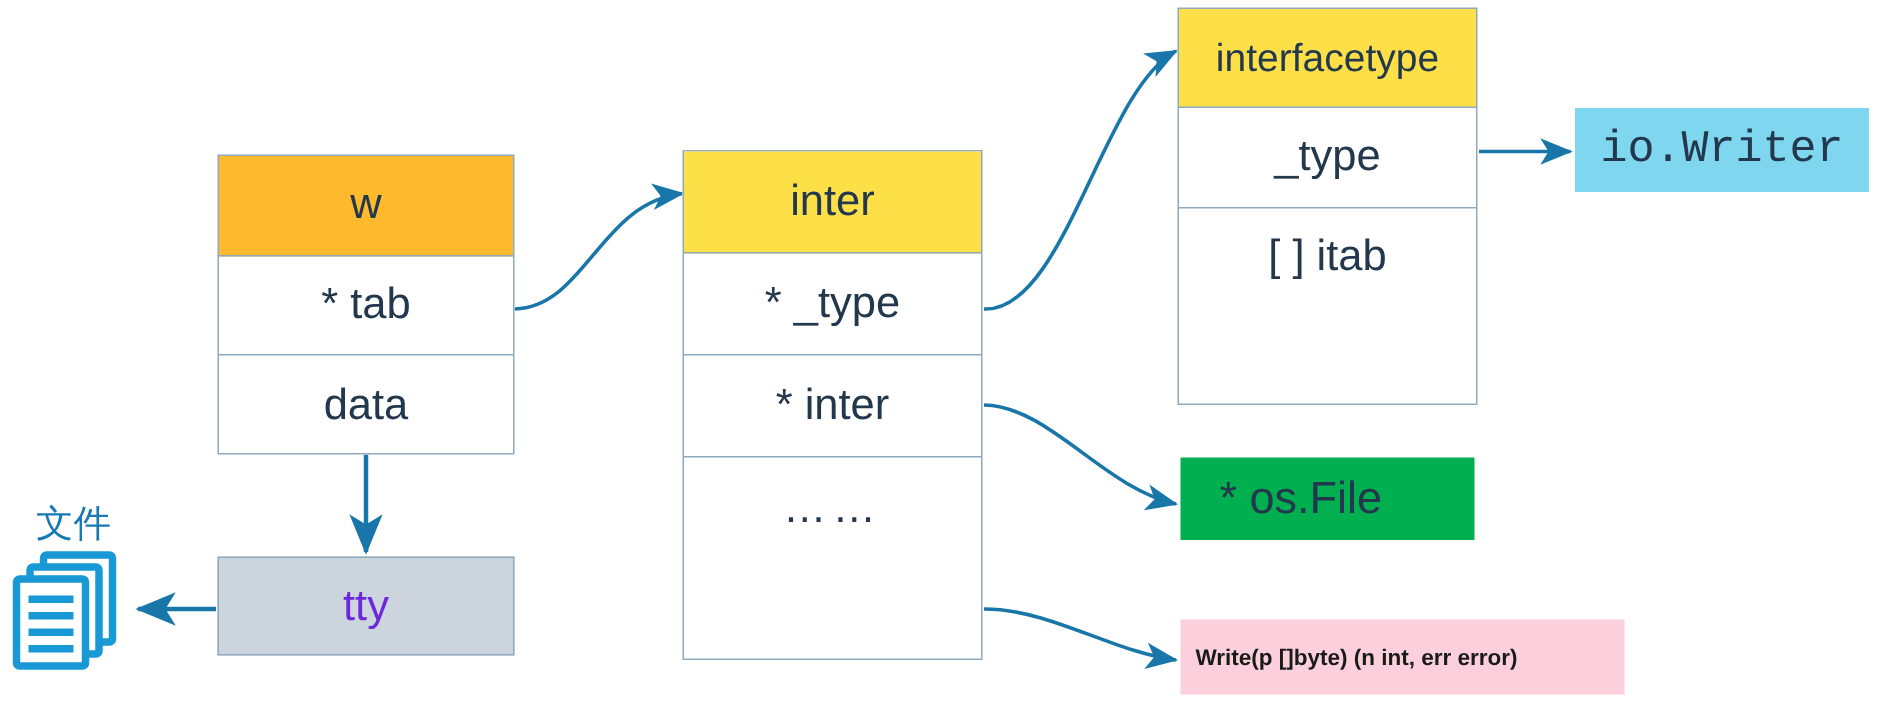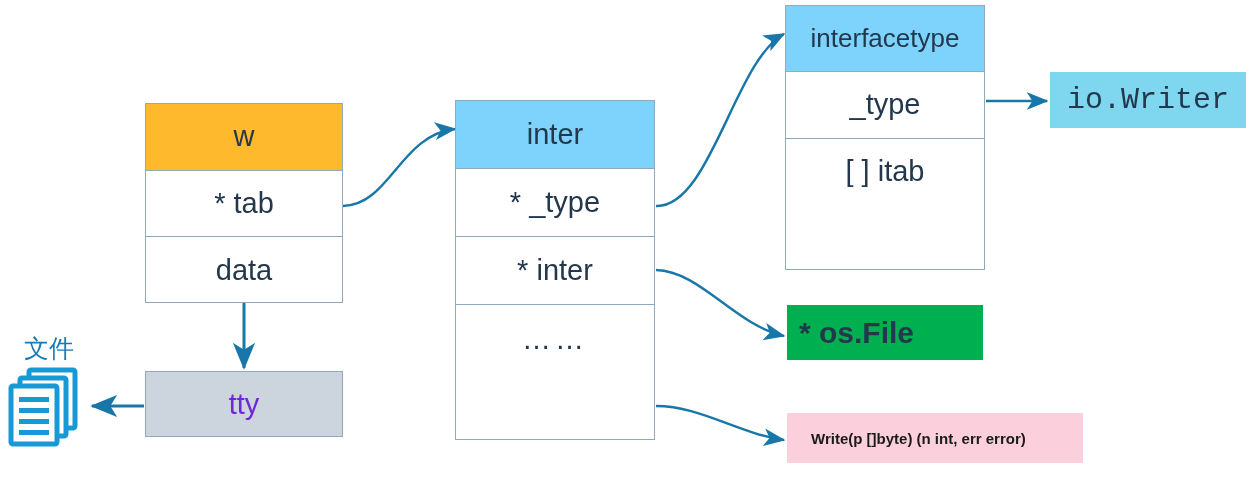--- a/index.html
+++ b/index.html
@@ -36,21 +36,21 @@
   .struct .row {
     box-sizing: border-box;
     border-bottom: 1px solid #8faabf;
     display: flex;
     align-items: center;
     justify-content: center;
     color: #23384d;
     white-space: nowrap;
   }
   .struct .row:last-child { border-bottom: none; }
-  .struct .row.hdr-gray { background: #7dd3fc; text-align: right; }
+  .struct .row.hdr-gray { background: #fde047; text-align: right; }
   .struct .row.hdr-orange { background: #ffb92d; }
 
   
   #box-w { left: 145px; top: 103px; width: 198px; height: 200px; }
   #box-w .row { height: 66.6px; font-size: 29px; }
   #box-w .row.hdr-orange { font-size: 29px; }
 
   
   #box-itab { left: 455px; top: 100px; width: 200px; height: 340px; }
   #box-itab .row { height: 68px; font-size: 29px; }
@@ -83,30 +83,29 @@
     background: #7fd6ef;
     justify-content: center;
     font-size: 30px;
     color: #23384d;
     font-family: Liberation Mono, monospace;
   }
   #box-osfile {
     left: 787px; top: 305px; width: 196px; height: 55px;
     background: #00b050;
     justify-content: flex-start;
-    padding-left: 12px;
+    padding-left: 26px;
     font-size: 30px;
     color: #23384d;
-    font-weight: bold;
   }
   #box-write {
     left: 787px; top: 413px; width: 296px; height: 50px;
     background: #fbd0dc;
     justify-content: flex-start;
-    padding-left: 24px;
+    padding-left: 10px;
     font-size: 15px;
     font-weight: bold;
     color: #1a1a1a;
   }
 
   
   #file-label {
     position: absolute;
     left: 24px; top: 332px;
     font-size: 25px;

